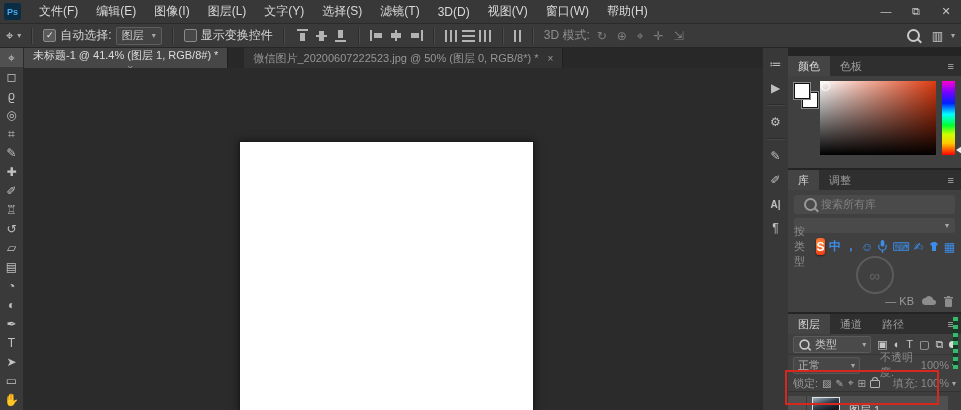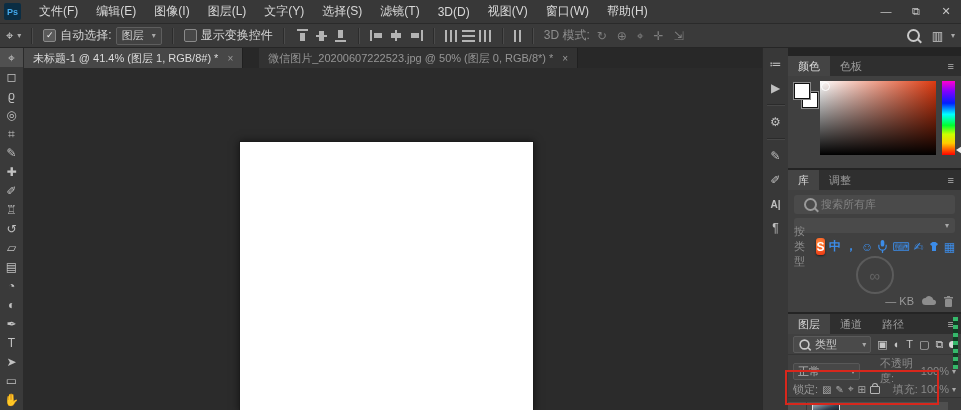--- a/index.html
+++ b/index.html
@@ -26,21 +26,21 @@
   .dist{width:13px;height:12px;background:repeating-linear-gradient(90deg,#b3b3b3 0 2px,transparent 2px 5px);}
   .dist.v{background:repeating-linear-gradient(0deg,#b3b3b3 0 2px,transparent 2px 5px);}
   .m3{font-size:12px;color:#7f7f7f;padding:0 3px;}
   .mag{width:9px;height:9px;border:2px solid #c9c9c9;border-radius:50%;position:relative;margin:0 4px;}
   .mag:after{content:'';position:absolute;width:5px;height:2px;background:#c9c9c9;transform:rotate(45deg);right:-4px;bottom:-2px;}
   .wsp{font-size:12px;color:#c9c9c9;}
 
   
   .tabbar{position:absolute;left:24px;top:48px;width:738px;height:20px;background:#282828;display:flex;}
   .tab{display:flex;align-items:center;height:20px;padding:0 9px;font-size:11px;border-right:1px solid #202020;white-space:nowrap;}
-  .tab.on{background:#474747;color:#dcdcdc;}
+  .tab.on{background:#474747;color:#dcdcdc;flex-direction:column;}
   .tab.off{background:#323232;color:#969696;margin-left:16px;}
   .tclose{margin-left:9px;font-size:10px;color:#9a9a9a;}
 
   
   .toolbar{position:absolute;left:0;top:48px;width:24px;height:362px;background:#3a3a3a;border-right:1px solid #2b2b2b;box-sizing:border-box;display:flex;flex-direction:column;}
   .tool{height:19px;display:flex;align-items:center;justify-content:center;font-size:12px;color:#c2c2c2;}
   .tool.sel{background:#505050;}
 
   
   .canvas{position:absolute;left:24px;top:68px;width:738px;height:342px;background:#2b2b2b;}
@@ -85,21 +85,21 @@
   .cc{width:34px;height:34px;border:2px solid rgba(255,255,255,.14);border-radius:50%;display:flex;align-items:center;justify-content:center;color:rgba(255,255,255,.18);font-size:15px;}
   .lstat{height:16px;display:flex;align-items:center;justify-content:flex-end;gap:8px;color:#9a9a9a;font-size:11px;padding:0 2px;}
 
   
   .laypanel{flex:1;display:flex;flex-direction:column;}
   .lfrow{height:20px;display:flex;align-items:center;gap:6px;padding:0 5px;border-bottom:1px solid #363636;}
   .lfdd{width:72px;height:15px;background:#4a4a4a;border:1px solid #5a5a5a;border-radius:2px;display:flex;align-items:center;gap:4px;padding:0 4px;font-size:11px;color:#c9c9c9;}
   .lfdd .mag{transform:scale(.8);margin:0;}
   .fico{color:#c6c6c6;font-size:11px;}
   .ldot{width:7px;height:7px;border-radius:50%;background:#d8d8d8;margin-left:auto;}
-  .lbrow{height:20px;display:flex;align-items:center;gap:20px;padding:0 5px;margin-top:6px;}
+  .lbrow{height:20px;display:flex;align-items:center;gap:20px;padding:0 5px;}
   .lsel{width:64px;height:15px;background:#474747;border:1px solid #585858;border-radius:2px;display:flex;align-items:center;justify-content:space-between;padding:0 4px;font-size:11px;color:#b4b4b4;}
   .opc{display:flex;align-items:center;gap:3px;font-size:11px;color:#8a8a8a;}
   .lkrow{height:16px;display:flex;align-items:center;gap:4px;padding:0 5px;color:#9a9a9a;font-size:11px;}
   .lki{font-size:10px;color:#a8a8a8;}
   .lock{width:8px;height:6px;border:1px solid #b5b5b5;border-radius:1px;position:relative;margin-top:2px;}
   .lock:before{content:'';position:absolute;left:1px;top:-4px;width:4px;height:3px;border:1px solid #b5b5b5;border-bottom:none;border-radius:3px 3px 0 0;}
   .lrows{flex:1;background:#3d3d3d;position:relative;border-top:1px solid #333;}
   .lrow1{position:absolute;left:0;top:4px;width:160px;height:29px;background:#4f4f4f;display:flex;align-items:center;}
   .eyecol{width:18px;height:100%;border-right:1px solid #3a3a3a;}
   .lth{width:26px;height:25px;margin:0 9px 0 5px;border:1px solid #e0e0e0;background:linear-gradient(160deg,#9fb0bd 0%,#31404f 30%,#10151c 55%,#7e1f1f 75%,#cfc5b8 92%);}

